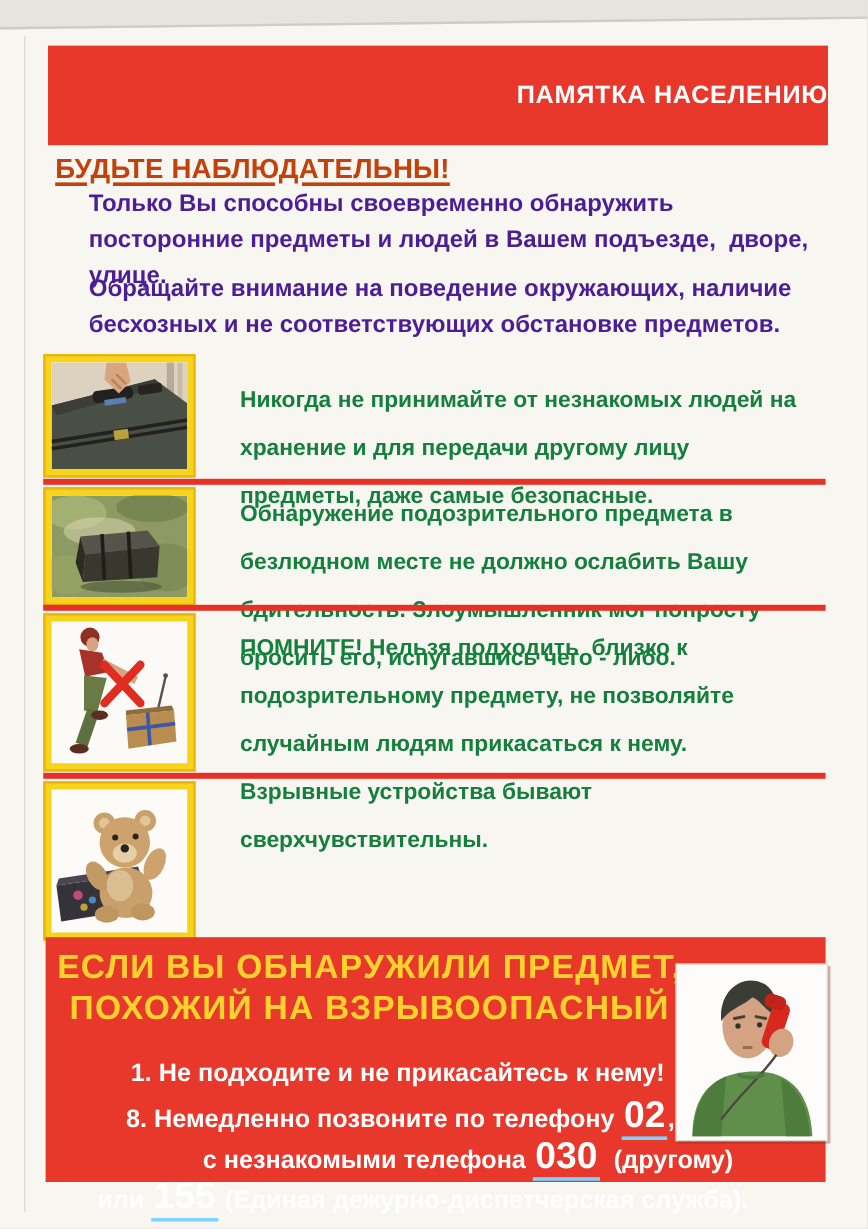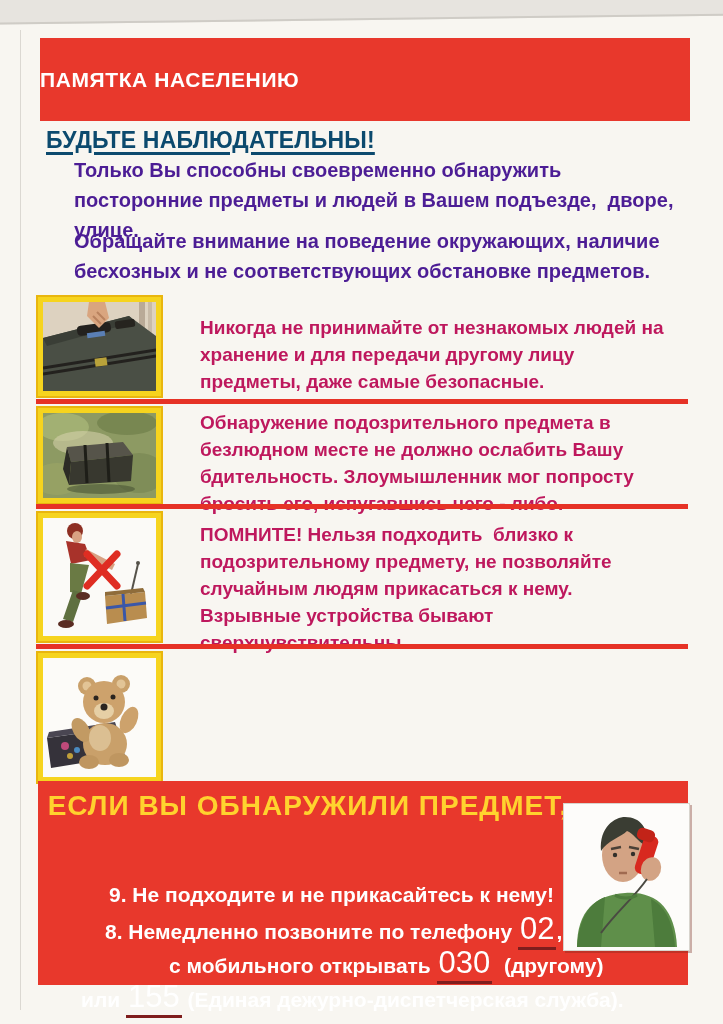--- a/index.html
+++ b/index.html
@@ -14,60 +14,60 @@
     position:absolute; left:-10px; top:-14px; width:760px; height:34px;
     background:#e7e4df; border-bottom:2px solid #cfccc6;
     transform:rotate(-0.7deg);
   }
   .scan-left {
     position:absolute; left:20px; top:30px; width:1px; height:980px;
     background:#dbd8d2;
   }
   .banner {
     position:absolute; left:40px; top:38px; width:650px; height:83px;
-    background:#e8382c; color:#ffffff; text-align:left;
+    background:#e8382c; color:#ffffff; text-align:right;
     display:flex; flex-direction:column; justify-content:center; gap:4px;
   }
   .banner .l1, .banner .l2 {
     font-weight:bold; font-size:21px; letter-spacing:0.6px; line-height:26px;
   }
   .sec-head {
     position:absolute; left:46px; font-weight:bold; font-size:23px;
-    color:#0c4a6e; text-decoration:underline; text-underline-offset:4px;
+    color:#c2410c; text-decoration:underline; text-underline-offset:4px;
     text-decoration-thickness:2.5px; letter-spacing:0.2px;
   }
   .sec-body {
     position:absolute; left:74px; width:612px; font-weight:bold;
     font-size:20px; line-height:30px; color:#4c1d95; white-space:pre-wrap;
   }
   .photo-frame {
     position:absolute; left:36px; background:#f6d41e;
     border:2px solid #e9b60e; padding:5px;
   }
   .photo-frame svg { display:block; background:#fbfaf7; }
   .rule-text {
     position:absolute; left:200px; font-weight:bold; font-size:19px;
-    line-height:27px; color:#be185d; white-space:pre-wrap;
+    line-height:40px; color:#15803d; white-space:pre-wrap;
   }
   .sep {
     position:absolute; left:36px; width:652px; height:5px; background:#e63226;
   }
   .alert {
     position:absolute; left:38px; top:781px; width:650px; height:204px;
     background:#e8382c; color:#ffffff;
   }
   .alert-title {
     position:absolute; left:0; width:540px; text-align:center;
     color:#ffd22e; font-weight:bold; font-size:28px; letter-spacing:1px;
     line-height:34px;
   }
   .alert-line { position:absolute; font-weight:bold; font-size:21px; white-space:pre; }
   .bignum {
-    font-size:31px; line-height:20px; font-weight:normal;
-    border-bottom:3px solid #7f1d1d; padding:0 2px 1px 2px;
+    font-size:31px; line-height:20px; font-weight:bold;
+    border-bottom:3px solid #7dd3fc; padding:0 2px 1px 2px;
   }
   .phone-box {
     position:absolute; left:525px; top:22px; width:127px; height:148px;
     background:#fdfcfa; border:1px solid #d8d4cd; padding:3px;
     box-shadow:2px 2px 0 rgba(120,40,30,0.35);
   }
   .phone-box svg { display:block; }
 </style>
 </head>
 <body>
@@ -168,31 +168,32 @@
       <ellipse cx="86" cy="62" rx="8" ry="14" fill="#cda26c" transform="rotate(25 86 62)"></ellipse>
       <ellipse cx="38" cy="72" rx="8" ry="13" fill="#c29a63" transform="rotate(-30 38 72)"></ellipse>
       <ellipse cx="46" cy="104" rx="10" ry="7" fill="#bf9660"></ellipse>
       <ellipse cx="76" cy="102" rx="10" ry="7" fill="#bf9660"></ellipse>
       <ellipse cx="57" cy="80" rx="11" ry="13" fill="#dbbf92"></ellipse>
     </svg>
   </div>
 
   <div class="alert">
     <div class="alert-title" style="top:8px">ЕСЛИ ВЫ ОБНАРУЖИЛИ ПРЕДМЕТ,</div>
+    <div class="alert-title" style="top:42px">ПОХОЖИЙ НА ВЗРЫВООПАСНЫЙ</div>
 
     <div class="alert-line" style="left:36px; top:78px">
-      <span>9. Не подходите и не прикасайтесь к нему!</span>
+      <span>1. Не подходите и не прикасайтесь к нему!</span>
     </div>
 
     <div class="alert-line" style="left:32px; top:114px">
       <span>8. Немедленно позвоните по телефону </span><span class="bignum">02</span><span>,</span>
     </div>
 
     <div class="alert-line" style="left:96px; top:148px">
-      <span>с мобильного открывать </span><span class="bignum">030</span><span>  (другому)</span>
+      <span>с незнакомыми телефона </span><span class="bignum">030</span><span>  (другому)</span>
     </div>
 
     <div class="alert-line" style="left:8px; top:182px">
       <span>или </span><span class="bignum">155</span><span> (Единая дежурно-диспетчерская служба).</span>
     </div>
 
     <div class="phone-box">
       <svg width="119" height="140" viewBox="0 0 119 140">
         <rect width="119" height="140" fill="#fdfcfa"></rect>
         <path d="M10,140 C10,104 28,88 58,86 C90,84 108,102 110,140 Z" fill="#5f8f4a"></path>

